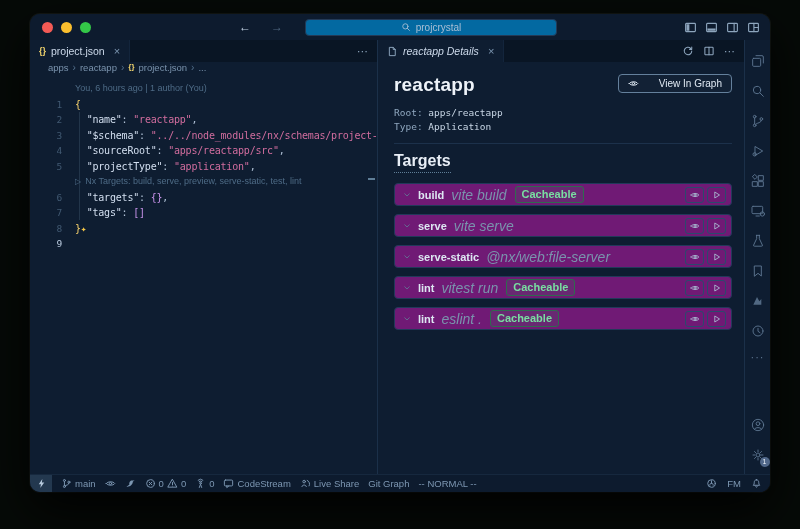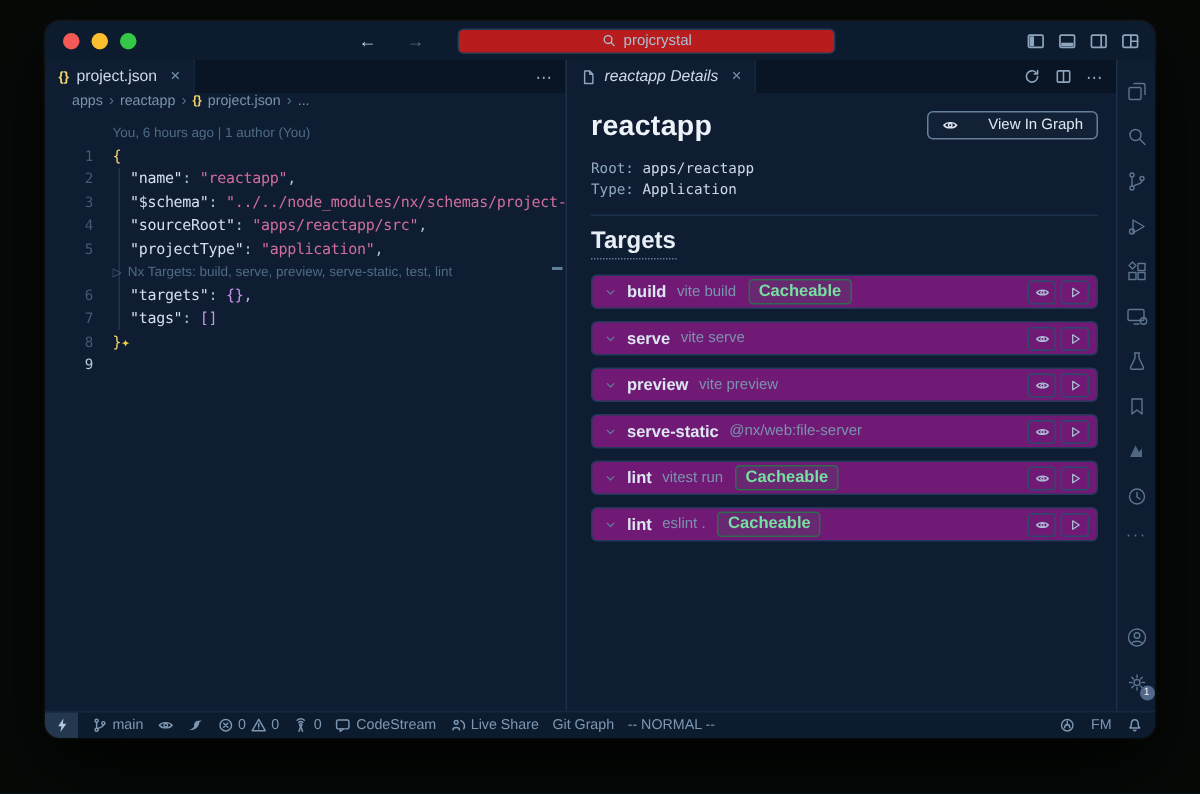--- a/index.html
+++ b/index.html
@@ -10,21 +10,21 @@
     background:#0e1d31; border-radius:10px; overflow:hidden; display:flex; flex-direction:column;
     box-shadow:0 18px 50px rgba(0,0,0,.9), 0 0 0 1px rgba(255,255,255,.06); }
 
   
   .titlebar { height:26px; flex:none; background:#0d1b2e; display:flex; align-items:center; padding:0 10px 0 12px; }
   .traffic { display:flex; gap:8px; }
   .dot { width:11px; height:11px; border-radius:50%; }
   .dot.red{background:#f35a55;} .dot.yellow{background:#fbbf2e;} .dot.green{background:#34c748;}
   .nav { margin-left:148px; display:flex; gap:20px; font-size:12px; }
   .nav .back{color:#c3d2e4;} .nav .fwd{color:#516981;}
-  .searchbox { margin-left:22px; width:252px; height:17px; background:#b91c1c; border:1px solid #233a57;
+  .searchbox { margin-left:22px; width:252px; height:17px; background:#0369a1; border:1px solid #233a57;
     border-radius:4px; display:flex; align-items:center; justify-content:center; gap:5px;
     color:#aabfd5; font-size:10px; }
   .layout-icons { margin-left:auto; display:flex; gap:8px; align-items:center; color:#8da5bd; }
   .layout-icons svg { width:13px; height:13px; }
 
   
   .main { flex:1; min-height:0; display:flex; }
   .group-left { width:347px; flex:none; display:flex; flex-direction:column; min-width:0; }
   .v-divider { width:1px; background:#1b3049; flex:none; }
   .group-right { flex:1; min-width:0; display:flex; flex-direction:column; }
@@ -70,21 +70,21 @@
   .meta { margin-top:10px; font-family:"DejaVu Sans Mono",monospace; font-size:9.5px; line-height:14px; color:#8fa7bf; }
   .meta .val { color:#c9d7e6; }
   .hr { height:1px; background:#1c314b; margin:9px 0 8px; }
   .targets-heading { display:inline-block; font-size:16px; font-weight:700; color:#e8eef6;
     border-bottom:1px dotted #5f7e97; padding-bottom:2px; margin-bottom:10px; }
   .target-row { height:23px; display:flex; align-items:center; background:#701a75;
     border:1px solid #22395a; border-radius:4px; padding:0 5px 0 8px; margin-bottom:8px; }
   .row-chevron { color:#5f7e97; margin-right:7px; display:flex; }
   .row-chevron svg { width:8px; height:8px; }
   .row-name { font-size:11px; font-weight:700; color:#dde7f2; }
-  .row-cmd { font-size:10px; color:#7a93ad; margin-left:7px; white-space:nowrap; }
+  .row-cmd { font-size:14px; color:#7a93ad; margin-left:7px; white-space:nowrap;font-style:italic; }
   .badge { margin-left:8px; font-size:11px; font-weight:700; color:#79dfa1;
     background:rgba(46,160,100,.12); border:1px solid #2f6b4f; border-radius:3px; padding:1px 6px 2px; }
   .row-actions { margin-left:auto; display:flex; gap:3px; }
   .icon-btn { width:19px; height:16px; border:1px solid #2b4a6d; border-radius:3px;
     display:flex; align-items:center; justify-content:center; color:#a9bed4; background:transparent; }
   .icon-btn svg { width:10px; height:10px; }
 
   
   .activitybar { width:26px; flex:none; border-left:1px solid #1b3049; display:flex;
     flex-direction:column; align-items:center; padding:6px 0 4px; color:#5d7590; }
@@ -321,42 +321,20 @@
                 </svg>
               </button>
             <button class="icon-btn">
                 <svg viewBox="0 0 16 16">
                   <path class="s" d="M5 3.5 L12 8 L5 12.5 z"></path>
                 </svg>
               </button>
           </span>
         </div>
 
-        <div class="target-row">
-          <span class="row-chevron">
-              <svg viewBox="0 0 16 16">
-                <path class="s2" d="M3.5 5.5 L8 10 L12.5 5.5"></path>
-              </svg>
-            </span>
-          <span class="row-name">preview</span>
-          <span class="row-cmd">vite preview</span>
-          <span class="row-actions">
-            <button class="icon-btn">
-                <svg viewBox="0 0 16 16">
-                  <path class="s" d="M1.8 8 C4.2 4.6 11.8 4.6 14.2 8 C11.8 11.4 4.2 11.4 1.8 8 z"></path>
-                  <circle class="s" cx="8" cy="8" r="1.7"></circle>
-                </svg>
-              </button>
-            <button class="icon-btn">
-                <svg viewBox="0 0 16 16">
-                  <path class="s" d="M5 3.5 L12 8 L5 12.5 z"></path>
-                </svg>
-              </button>
-          </span>
-        </div>
 
         <div class="target-row">
           <span class="row-chevron">
               <svg viewBox="0 0 16 16">
                 <path class="s2" d="M3.5 5.5 L8 10 L12.5 5.5"></path>
               </svg>
             </span>
           <span class="row-name">serve-static</span>
           <span class="row-cmd">@nx/web:file-server</span>
           <span class="row-actions">

